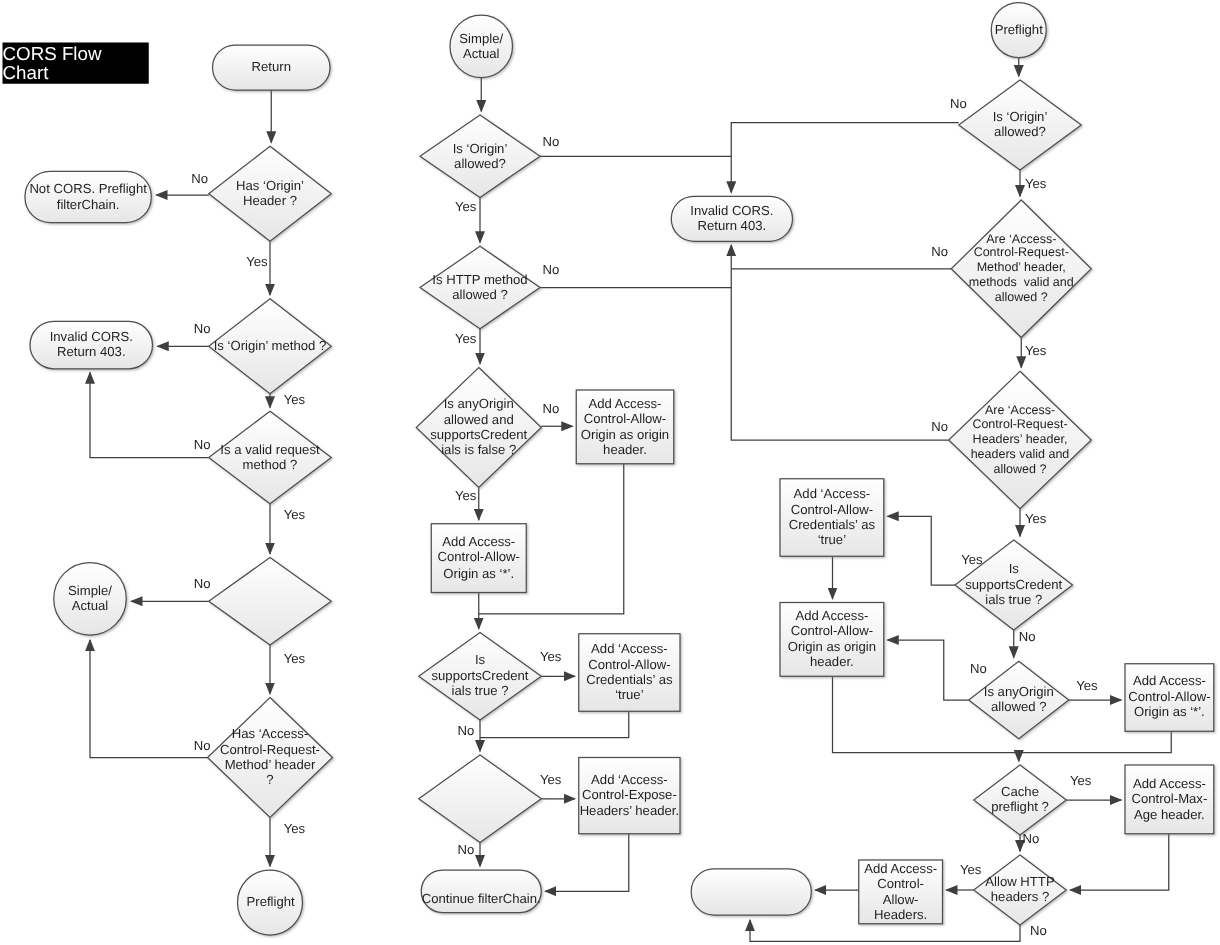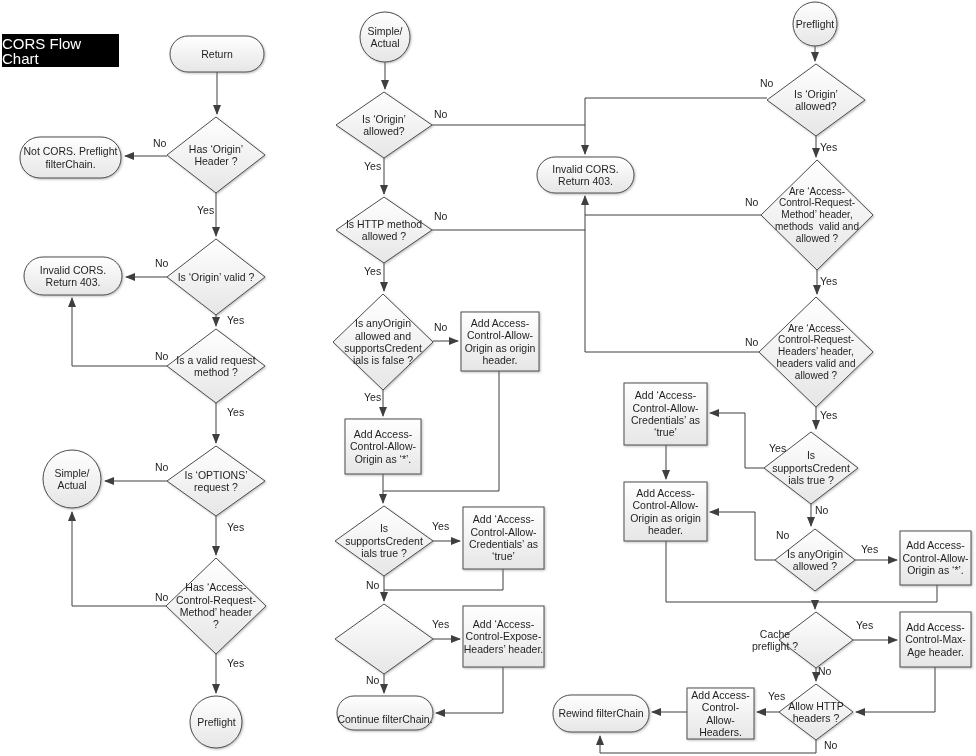--- a/index.html
+++ b/index.html
@@ -126,27 +126,25 @@
       <rect class="shape" x="687" y="688" width="67" height="51"></rect>
       <rect class="shape" x="553" y="695" width="96" height="37" rx="18"></rect>
     </g>
   </svg>
 
   <div class="node" style="left:170px;top:36px;width:94px;height:36px">Return</div>
   <div class="node" style="left:167px;top:117px;width:98px;height:76px">Has ‘Origin’
 Header ?</div>
   <div class="node" style="left:20px;top:137px;width:101px;height:41px">Not CORS. Preflight
 filterChain.</div>
-  <div class="node" style="left:167px;top:239px;width:98px;height:76px">Is ‘Origin’ valid ?</div>
+  <div class="node" style="left:167px;top:239px;width:98px;height:76px">Is ‘Origin’ method ?</div>
   <div class="node" style="left:24px;top:257px;width:98px;height:38px">Invalid CORS.
 Return 403.</div>
   <div class="node" style="left:167px;top:329px;width:98px;height:74px">Is a valid request
 method ?</div>
-  <div class="node" style="left:167px;top:446px;width:98px;height:70px">Is ‘OPTIONS’
-request ?</div>
   <div class="node" style="left:43px;top:450px;width:58px;height:58px">Simple/
 Actual</div>
   <div class="node" style="left:166px;top:558px;width:100px;height:96px">Has ‘Access-
 Control-Request-
 Method’ header
 ?</div>
   <div class="node" style="left:190px;top:696px;width:53px;height:52px">Preflight</div>
 
   <div class="node" style="left:360px;top:12px;width:50px;height:50px">Simple/
 Actual</div>
@@ -201,32 +199,31 @@
 ‘true’</div>
   <div class="node" style="left:624px;top:482px;width:83px;height:59px">Add Access-
 Control-Allow-
 Origin as origin
 header.</div>
   <div class="node" style="left:775px;top:529px;width:80px;height:62px">Is anyOrigin
 allowed ?</div>
   <div class="node" style="left:900px;top:531px;width:71px;height:54px">Add Access-
 Control-Allow-
 Origin as ‘*’.</div>
-  <div class="node" style="left:738px;top:612px;width:74px;height:56px">Cache
+  <div class="node" style="left:779px;top:612px;width:74px;height:56px">Cache
 preflight ?</div>
   <div class="node" style="left:900px;top:612px;width:71px;height:55px">Add Access-
 Control-Max-
 Age header.</div>
   <div class="node" style="left:779px;top:684px;width:74px;height:56px">Allow HTTP
 headers ?</div>
   <div class="node" style="left:687px;top:688px;width:67px;height:51px">Add Access-
 Control-
 Allow-
 Headers.</div>
-  <div class="node" style="left:553px;top:695px;width:96px;height:37px">Rewind filterChain</div>
 
   <span class="elabel" style="left:197px;top:205px">Yes</span>
   <span class="elabel" style="left:227px;top:315px">Yes</span>
   <span class="elabel" style="left:227px;top:407px">Yes</span>
   <span class="elabel" style="left:227px;top:522px">Yes</span>
   <span class="elabel" style="left:227px;top:658px">Yes</span>
   <span class="elabel" style="left:364px;top:161px">Yes</span>
   <span class="elabel" style="left:364px;top:266px">Yes</span>
   <span class="elabel" style="left:364px;top:392px">Yes</span>
   <span class="elabel" style="left:432px;top:521px">Yes</span>

